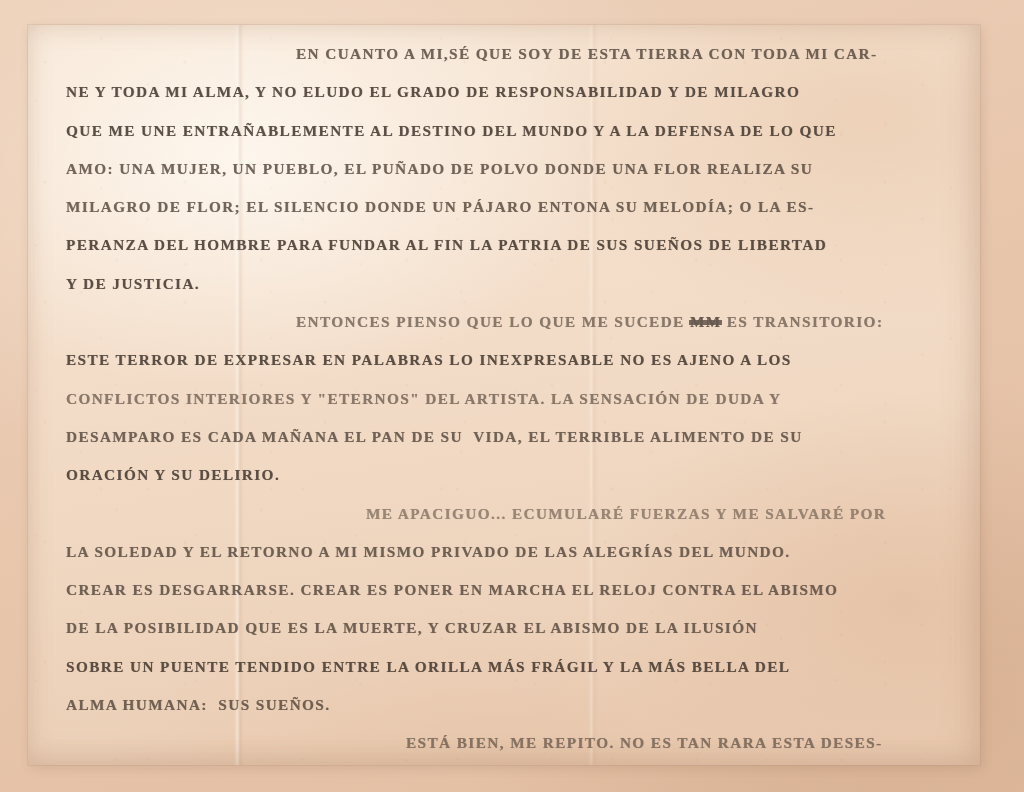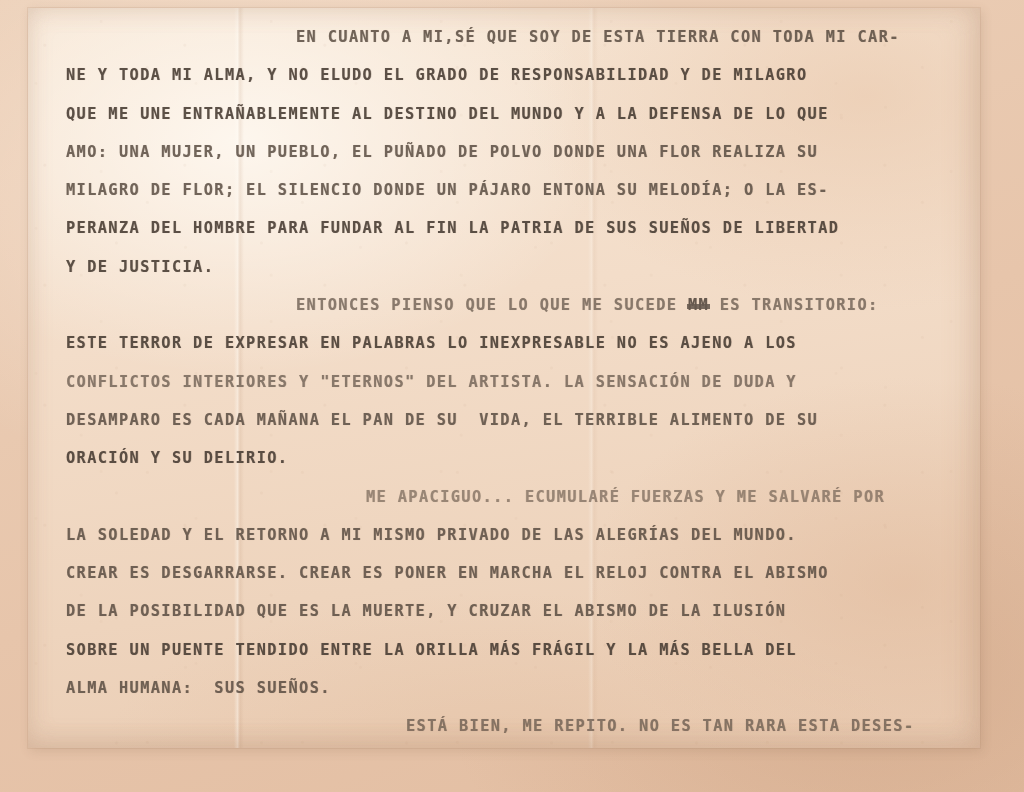--- a/index.html
+++ b/index.html
@@ -28,32 +28,33 @@
       radial-gradient(ellipse 70% 60% at 30% 25%, rgba(255,240,228,0.55) 0%, rgba(255,240,228,0) 65%),
       radial-gradient(ellipse 60% 55% at 85% 85%, rgba(196,151,118,0.40) 0%, rgba(196,151,118,0) 70%),
       linear-gradient(160deg, #edd2bb 0%, #e7c5ab 55%, #e2bda1 100%);
     pointer-events: none;
   }
 
   
   #paper-sheet {
     position: absolute;
     left: 28px;
-    top: 8px;
+    top: 25px;
     width: 952px;
     height: 740px;
     background:
       radial-gradient(ellipse 55% 45% at 22% 18%, rgba(255,250,243,0.85) 0%, rgba(255,250,243,0) 70%),
       radial-gradient(ellipse 50% 40% at 88% 12%, rgba(231,196,167,0.55) 0%, rgba(231,196,167,0) 72%),
       radial-gradient(ellipse 45% 38% at 92% 78%, rgba(222,181,150,0.50) 0%, rgba(222,181,150,0) 74%),
       radial-gradient(ellipse 60% 30% at 50% 100%, rgba(226,189,159,0.45) 0%, rgba(226,189,159,0) 70%),
       linear-gradient(172deg, #f7e7d6 0%, #f3ddc9 40%, #eed4bd 72%, #e9cbb2 100%);
     box-shadow:
       0 0 0 1px rgba(180,140,112,0.18),
       2px 3px 10px rgba(120,85,60,0.16);
+    font-family: Liberation Serif, serif;
   }
 
   
   #paper-grain {
     position: absolute;
     inset: 0;
     pointer-events: none;
     opacity: 0.55;
     background-image:
       radial-gradient(circle at 12% 31%, rgba(168,128,98,0.11) 0 1px, transparent 2px),

